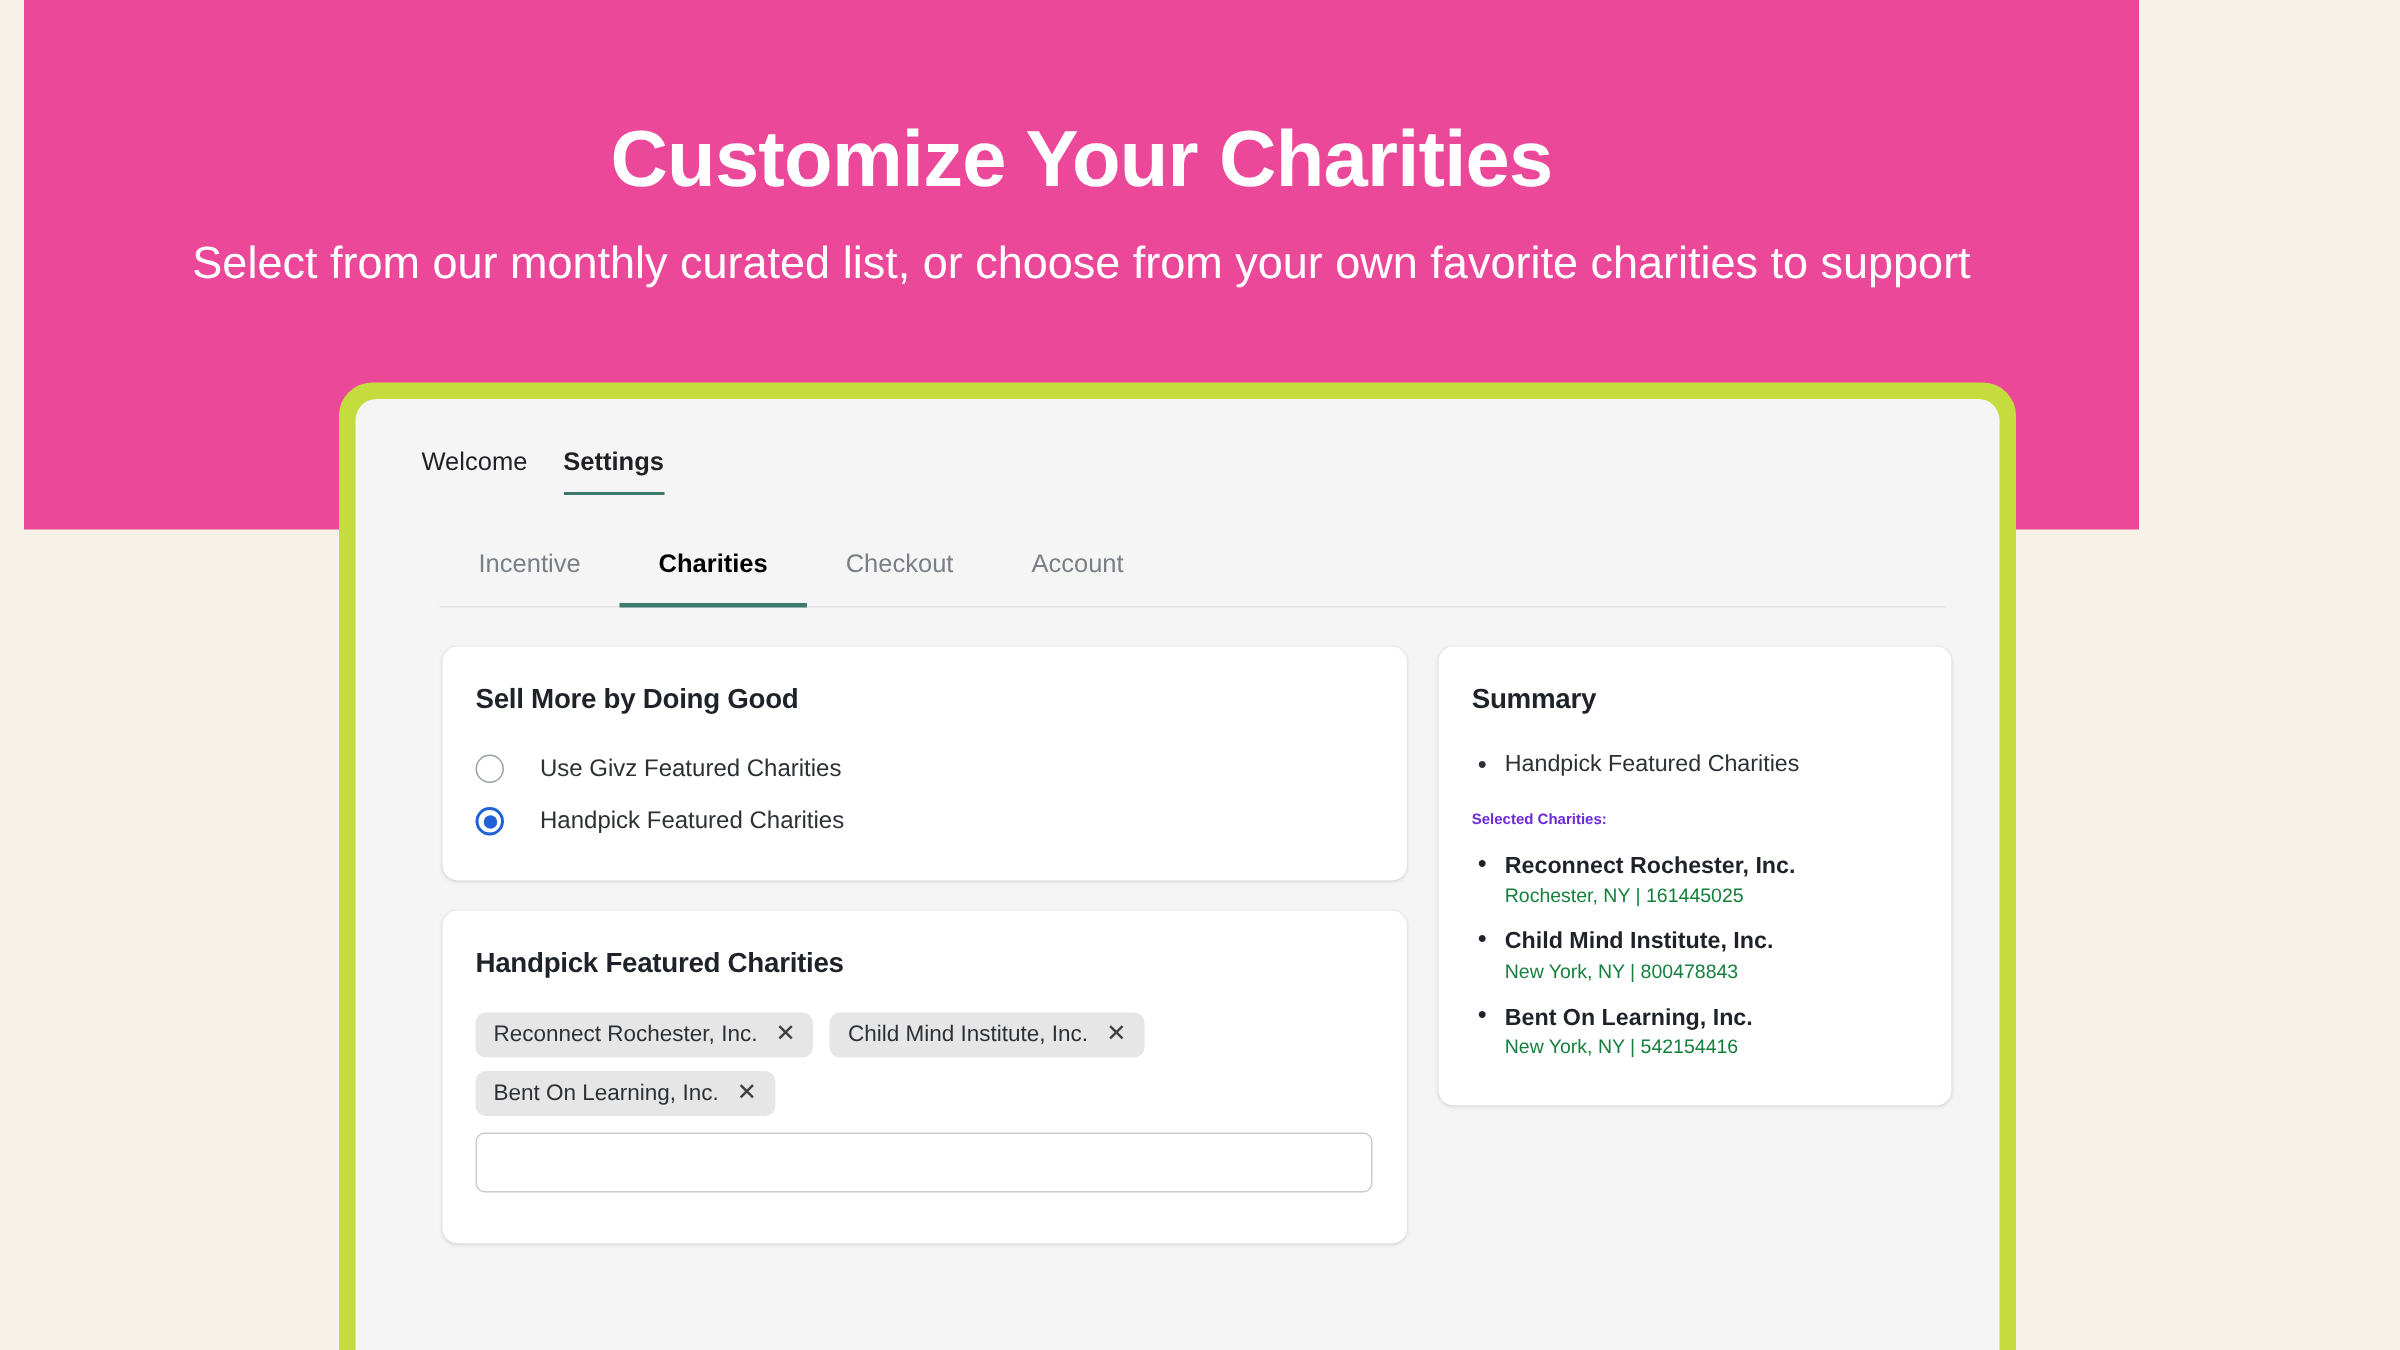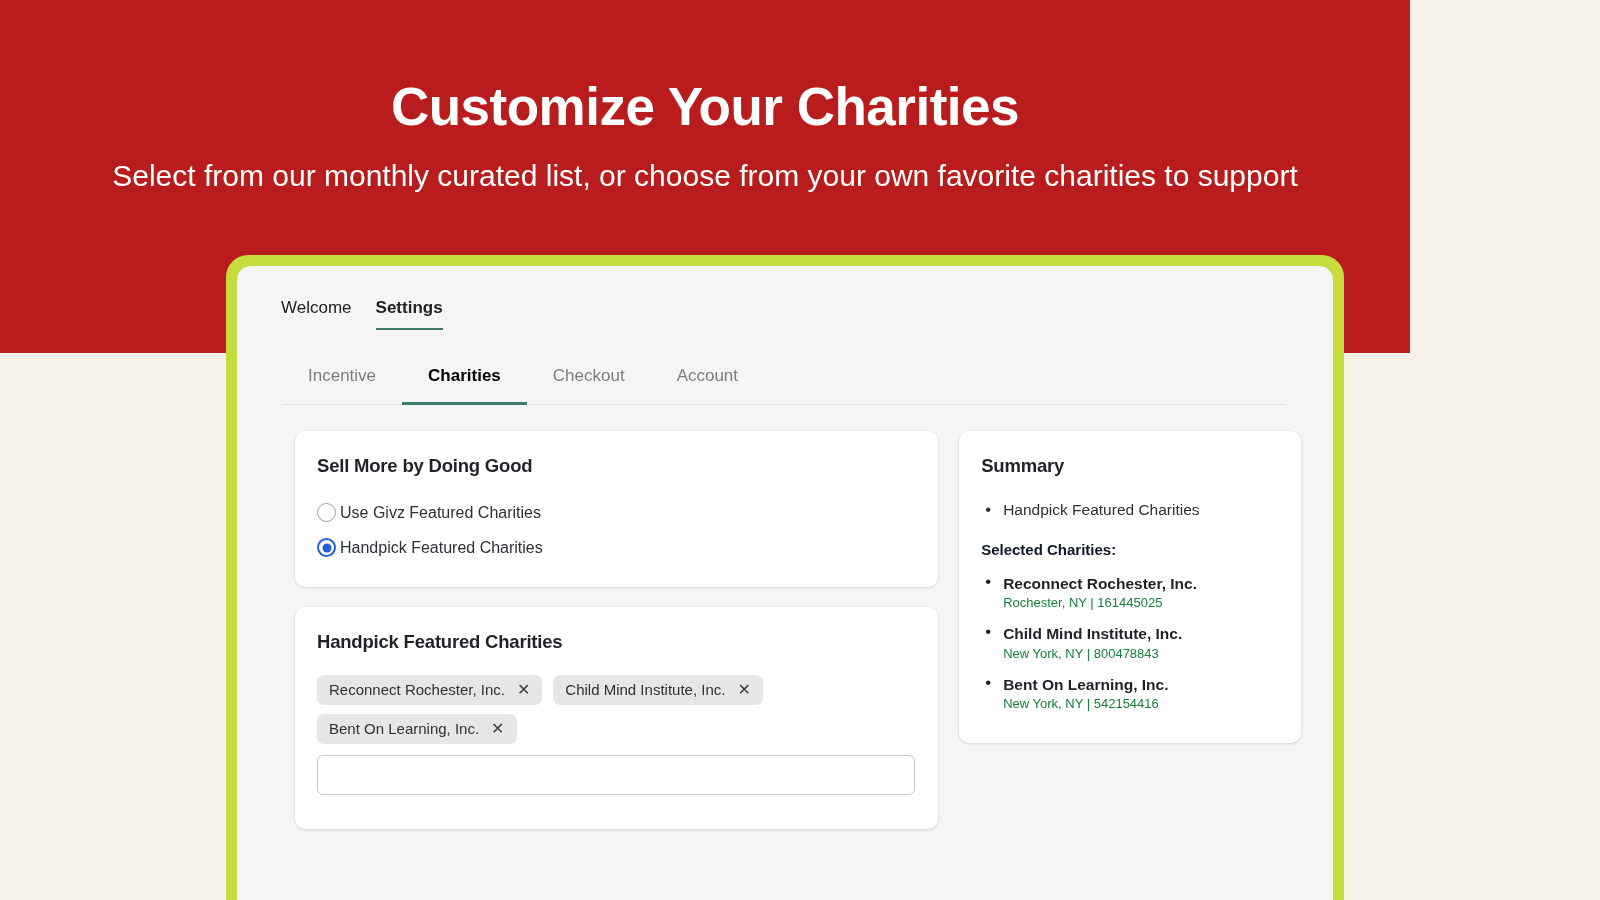--- a/index.html
+++ b/index.html
@@ -9,24 +9,24 @@
     height: 900px;
     overflow: hidden;
     font-family: "Liberation Sans", sans-serif;
     background: #f7f2e7;
     position: relative;
   }
 
   
   .hero {
     position: absolute;
-    top: 0; left: 0;
+    top: 0; left: 16px;
     width: 1410px;
     height: 353px;
-    background: #b91c1c;
+    background: #ec4899;
     z-index: 1;
   }
   .hero-title {
     position: absolute;
     top: 78px;
     width: 100%;
     text-align: center;
     color: #ffffff;
     font-size: 53px;
     font-weight: 700;
@@ -84,21 +84,21 @@
   }
   .topnav-item.active {
     font-weight: 700;
     border-bottom-color: #3d7a6c;
     text-align: center;
   }
 
   
   .tabs {
     position: absolute;
-    left: 45px;
+    left: 56px;
     top: 100px;
     width: 1004px;
     display: flex;
     align-items: flex-end;
     border-bottom: 1px solid #e3e3e3;
   }
   .tab {
     font-size: 17px;
     color: #7a7f85;
     padding: 0 26px 16px 26px;
@@ -134,21 +134,21 @@
   .card-title {
     font-size: 18.5px;
     font-weight: 700;
     color: #1f2329;
     letter-spacing: -0.2px;
   }
 
   
   .card-radios { padding: 24px 22px 30px 22px; }
   .radio-list { margin-top: 26px; display: flex; flex-direction: column; gap: 16px; }
-  .radio-row { display: flex; align-items: center; gap: 4px; cursor: pointer; }
+  .radio-row { display: flex; align-items: center; gap: 24px; cursor: pointer; }
   .radio-mark {
     width: 19px; height: 19px;
     border-radius: 50%;
     border: 1.6px solid #9aa0a6;
     background: #fff;
     flex: 0 0 auto;
     position: relative;
   }
   .radio-mark.checked { border-color: #2060d8; border-width: 2px; }
   .radio-mark.checked::after {
@@ -221,23 +221,23 @@
   }
   .summary-bullets li::before {
     content: "•";
     position: absolute;
     left: 4px; top: -1px;
     font-size: 17px;
     color: #2d3135;
   }
   .selected-heading {
     margin-top: 20px;
-    font-size: 15px;
-    font-weight: 700;
-    color: #0f172a;
+    font-size: 10px;
+    font-weight: 700;
+    color: #6d28d9;
   }
   .charity-list { margin-top: 16px; list-style: none; display: flex; flex-direction: column; gap: 13px; }
   .charity-item { position: relative; padding-left: 22px; }
   .charity-item::before {
     content: "•";
     position: absolute;
     left: 4px; top: -2px;
     font-size: 17px;
     color: #1f2329;
   }

